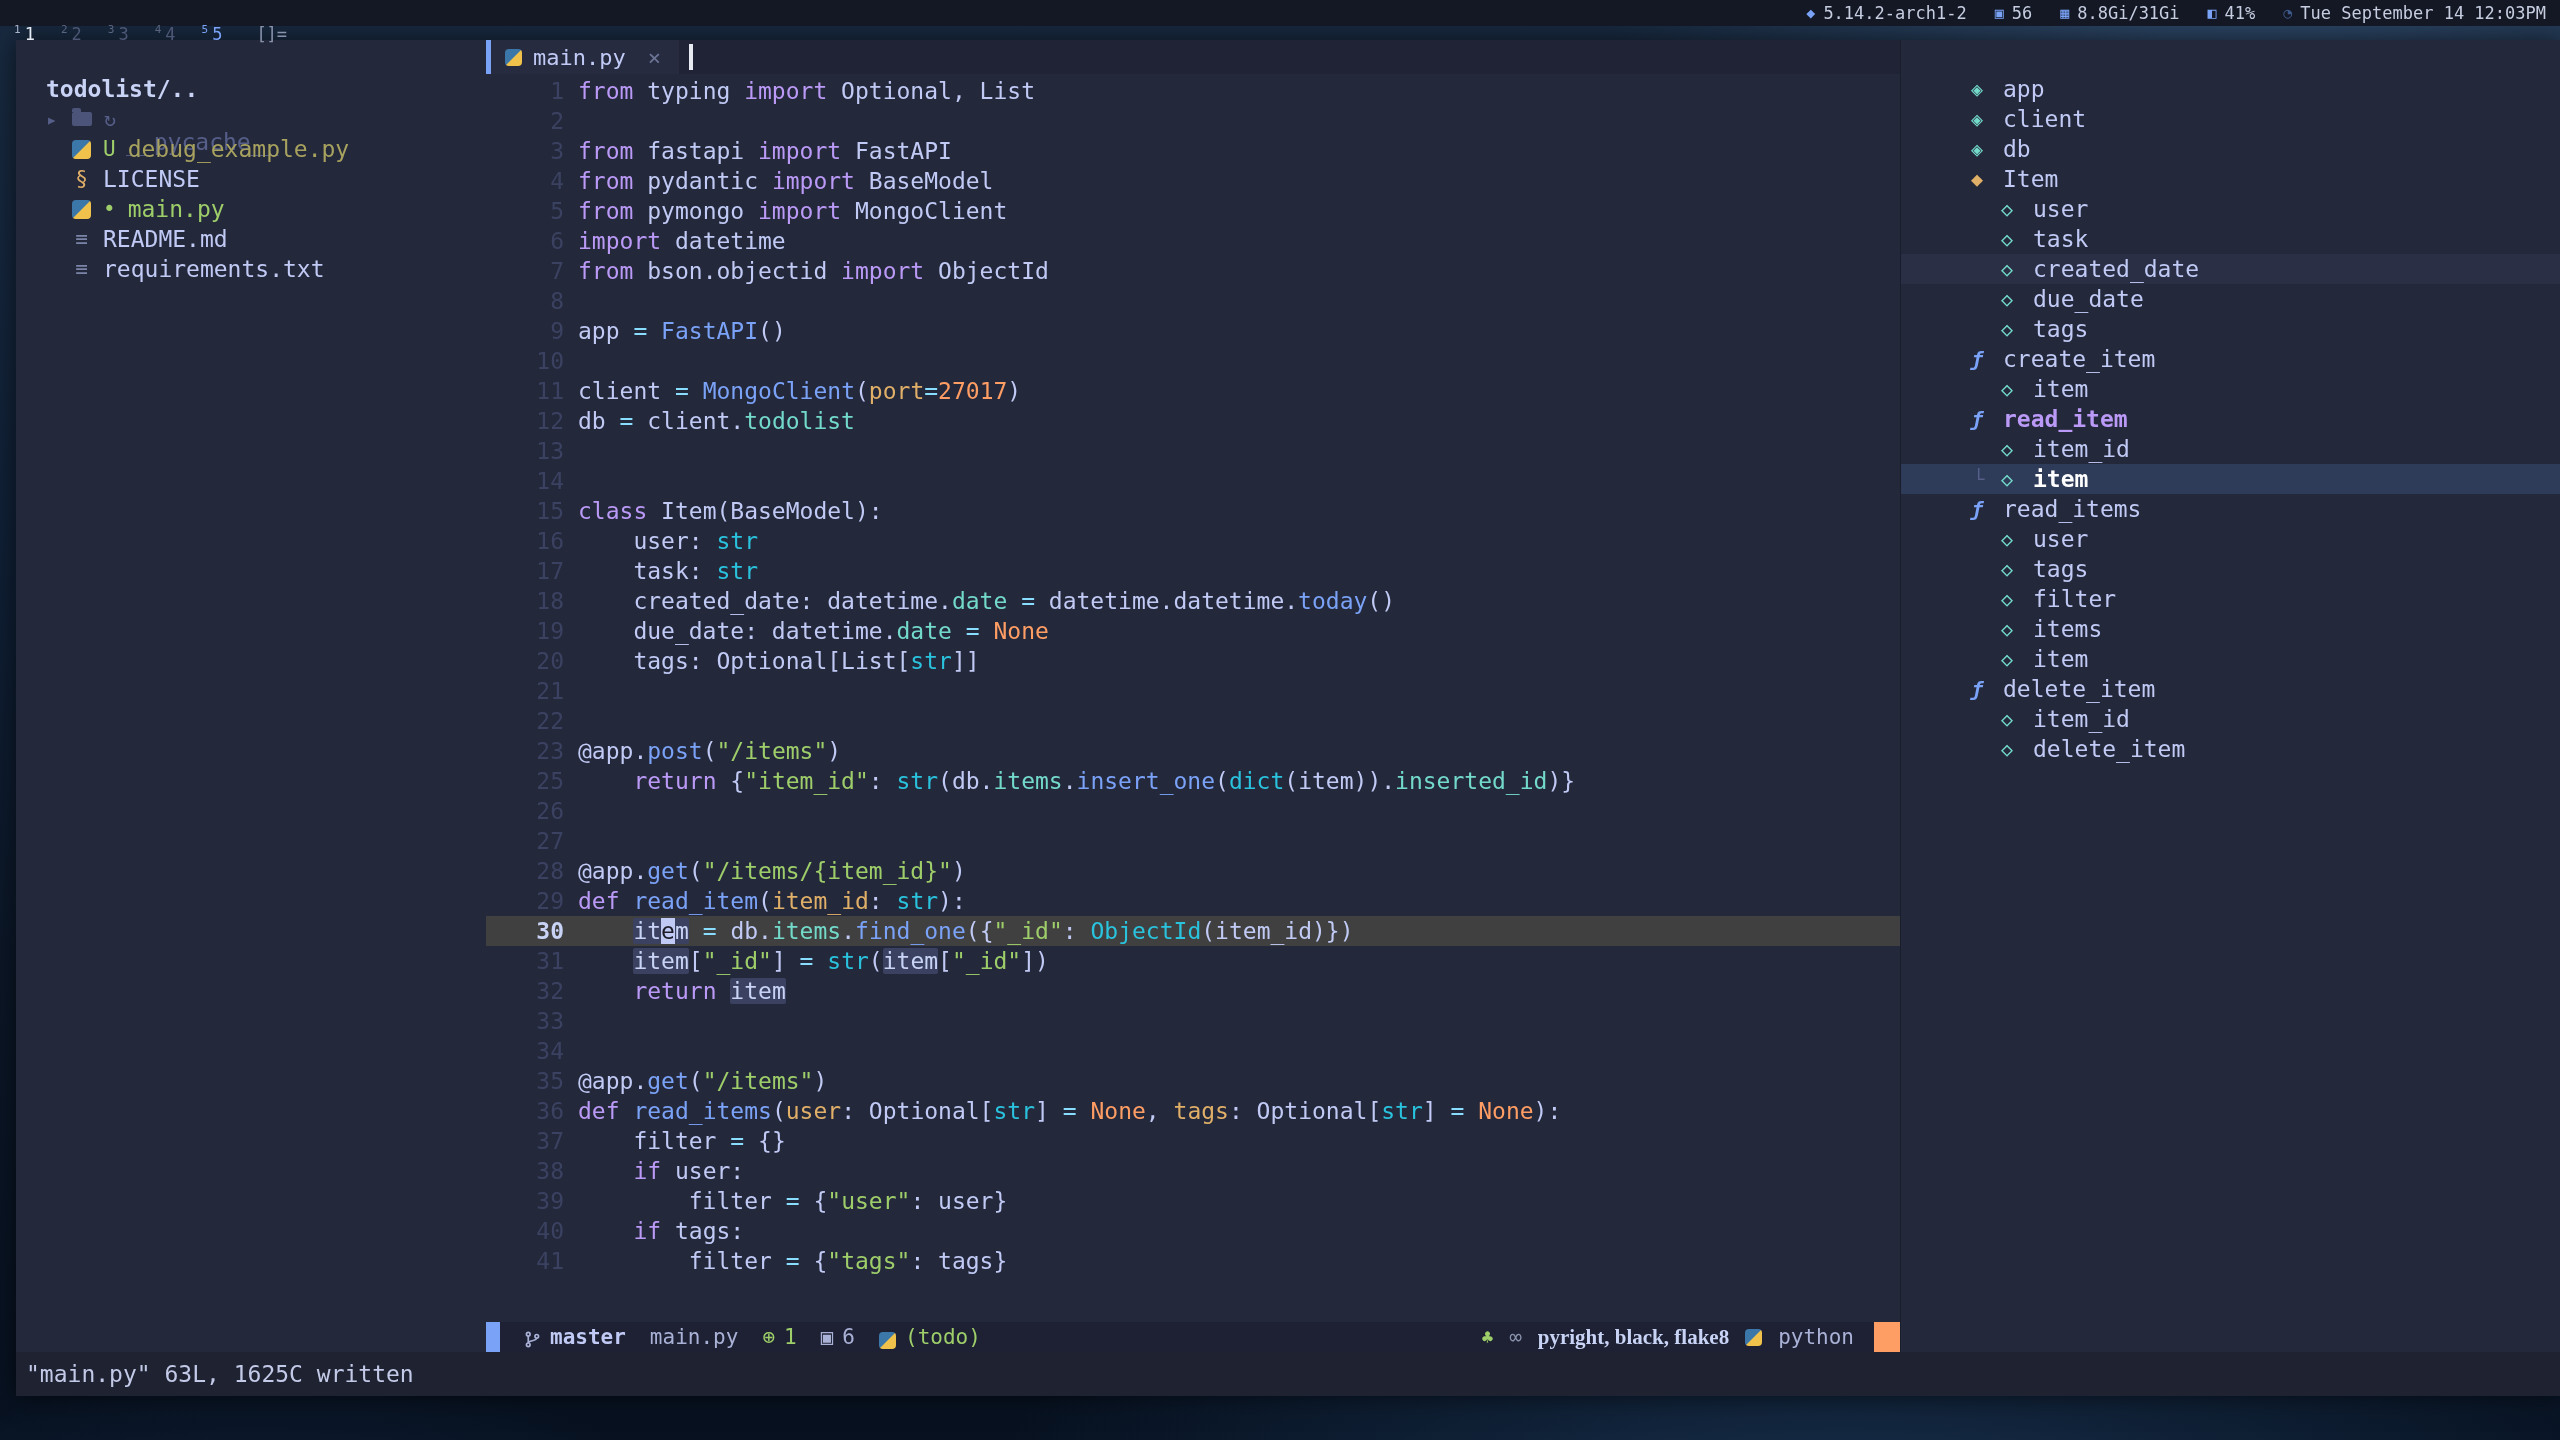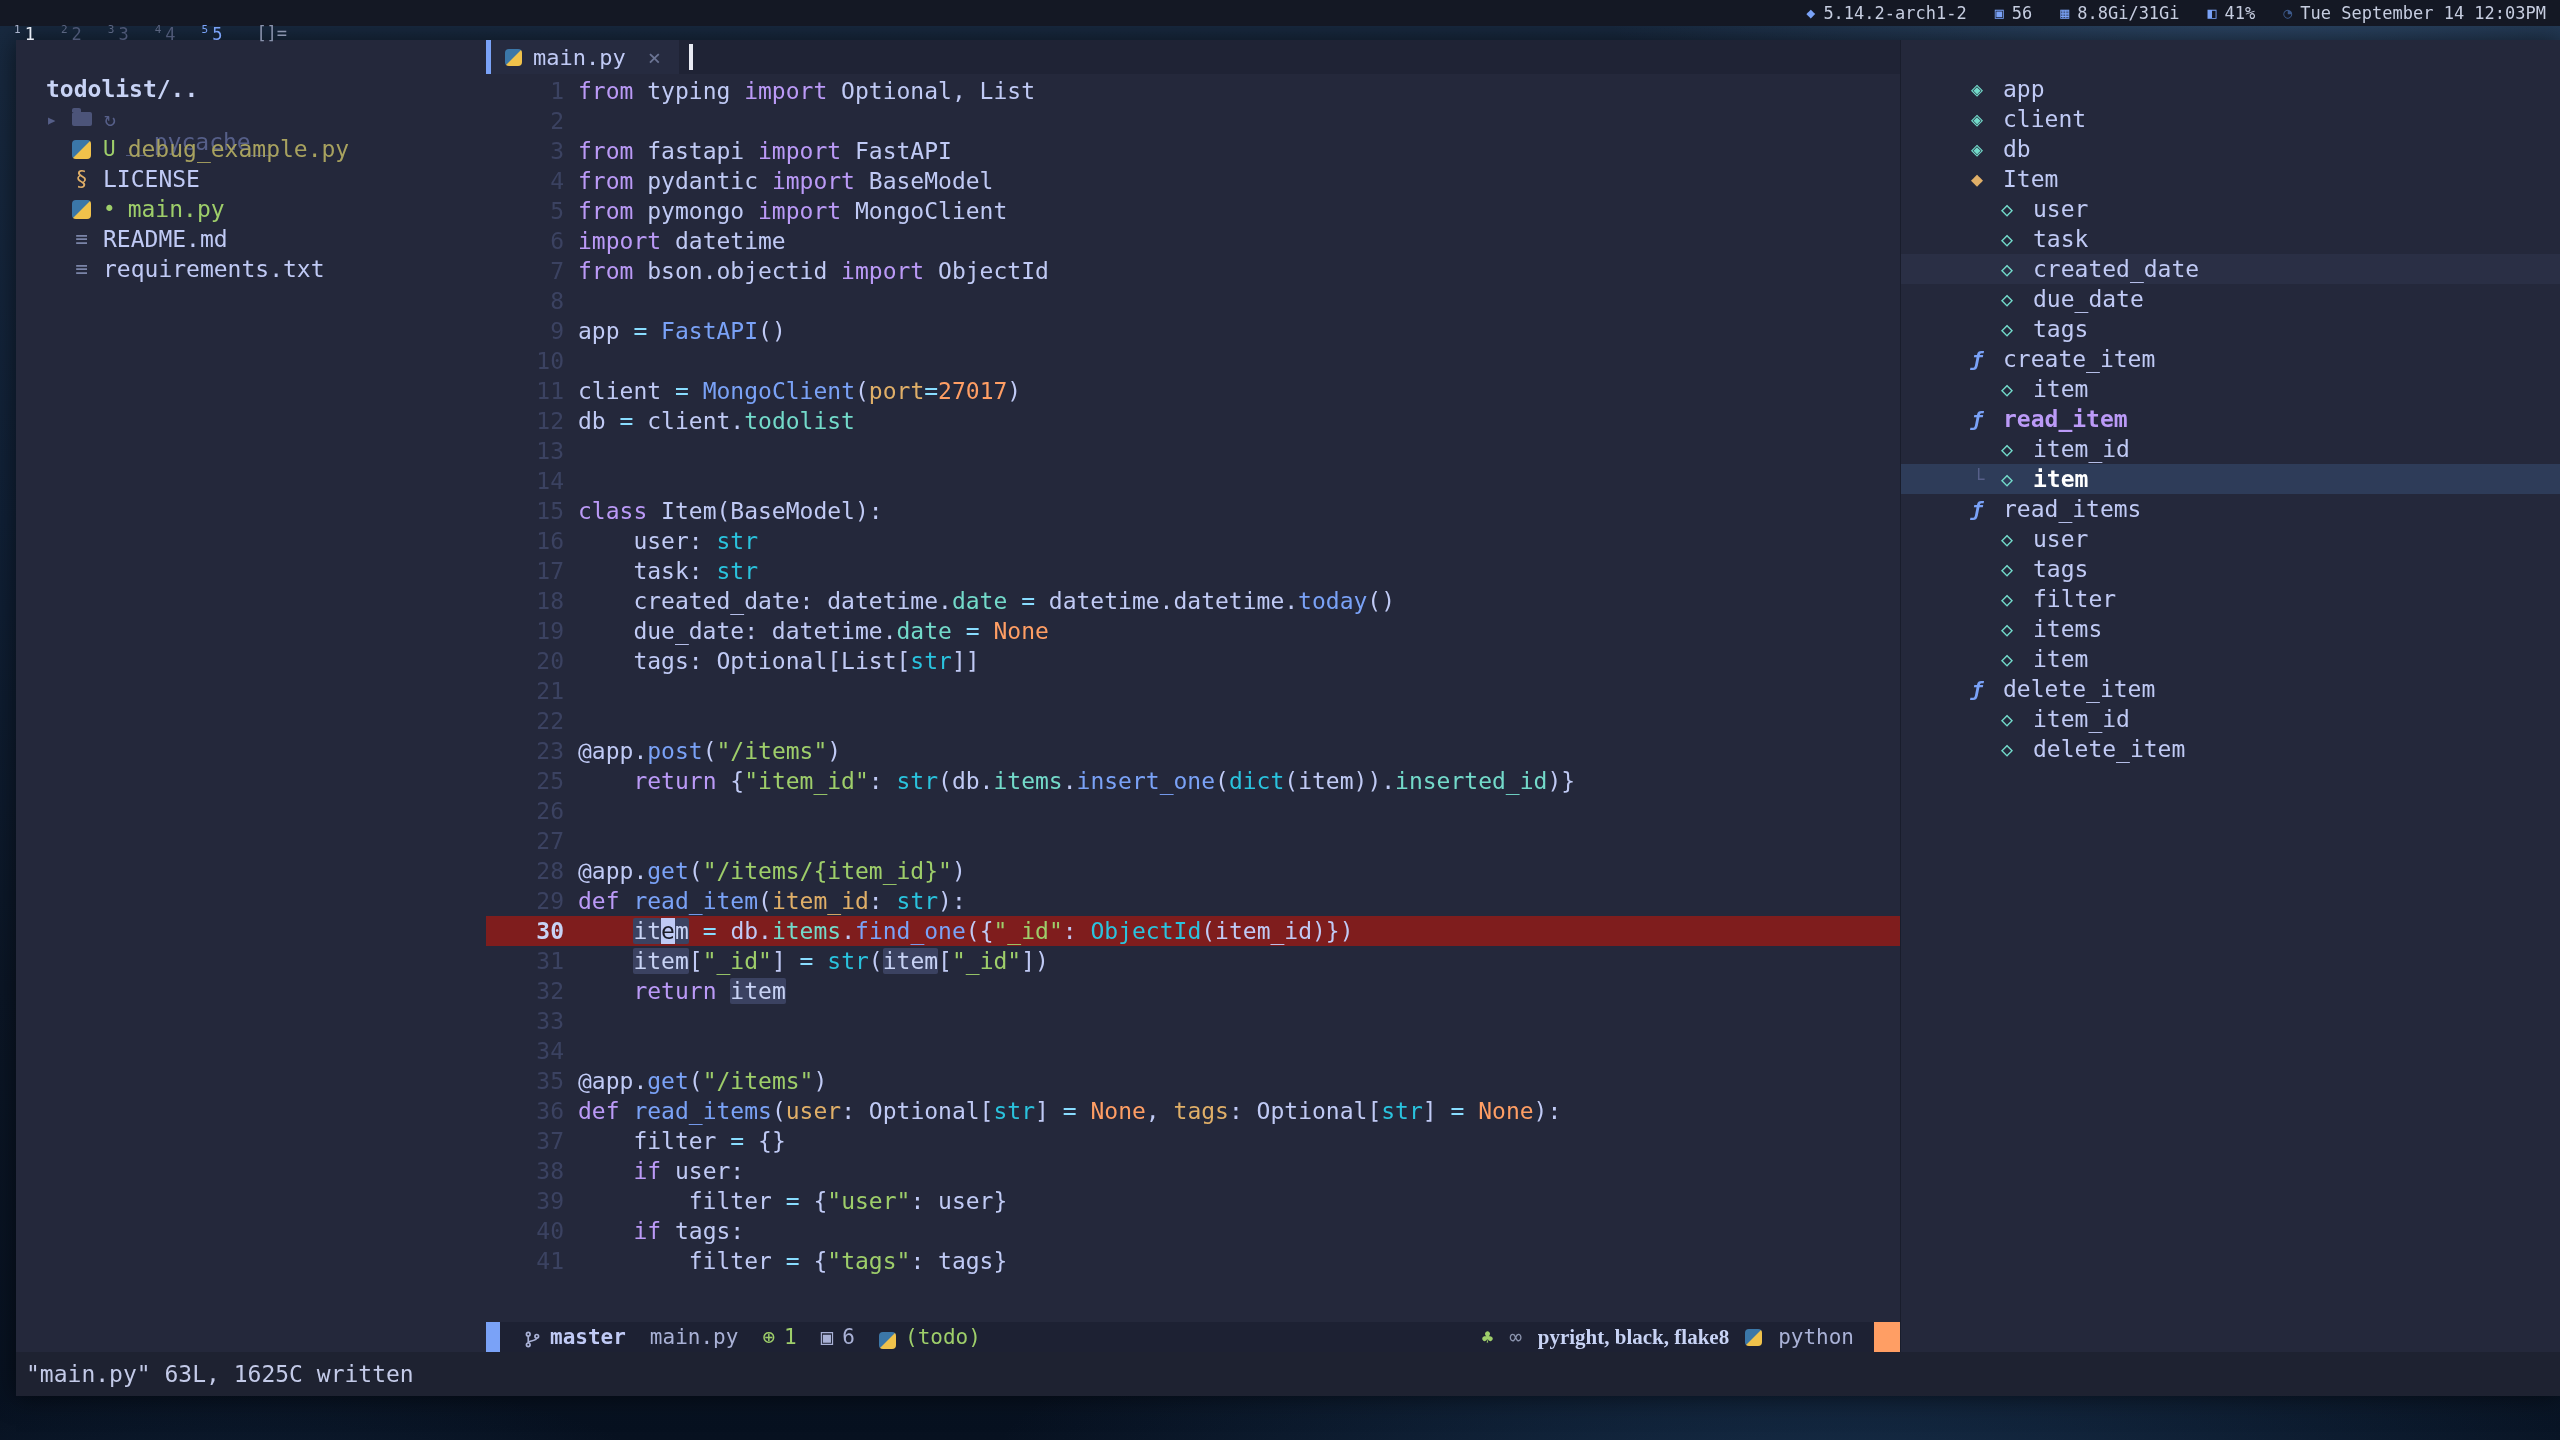--- a/index.html
+++ b/index.html
@@ -3,21 +3,21 @@
 <meta charset="utf-8">
 <style>
   * { box-sizing: border-box; margin: 0; padding: 0; }
   html,body { width:2560px; height:1440px; overflow:hidden; background:#05090f;
     font-family:"DejaVu Sans Mono", monospace; }
 
   
   .bar { position:absolute; top:0; left:0; width:2560px; height:26px;
     background:#141824; display:flex; justify-content:space-between; align-items:center;
     padding:0 14px; font-size:17px; color:#8a93ad; z-index:5; }
-  .bar-left { display:flex; align-items:flex-start;margin-top:41px; }
+  .bar-left { display:flex; align-items:flex-end;margin-top:41px; }
   .ws { margin-right:26px; color:#4d5775; cursor:default; }
   .ws sup { font-size:11px; margin-right:4px; color:#5a6480; }
   .ws.focused { color:#e6ebf5; } .ws.focused sup { color:#aab3cc; }
   .ws.visible { color:#7aa2f7; } .ws.visible sup { color:#7aa2f7; }
   .layout-ind { margin-left:8px; color:#8a93ad; }
   .bar-right { display:flex; align-items:center; }
   .mod { display:flex; align-items:center; margin-left:28px; color:#c6cde0; }
   .mod .mi { color:#7aa2f7; margin-right:8px; font-size:15px; }
   .mod .clock-icon { color:#3d5a8c; }
 
@@ -61,21 +61,21 @@
   .tabline { height:34px; flex:none; background:#1f2335; display:flex; align-items:stretch; }
   .tab-indicator { width:5px; background:#7aa2f7; }
   .tab { display:flex; align-items:center; padding:0 18px 0 14px; background:#262b40;
     color:#c0caf5; font-size:22px; cursor:default; }
   .tab .pyicon { width:17px; height:17px; margin-right:11px; }
   .tab-close { color:#6b7494; margin-left:22px; font-size:22px; }
   .tab-cursor { width:4px; background:#e8eaf2; margin:4px 0 4px 10px; }
 
   .code-area { flex:1; overflow:hidden; padding-top:2px; font-size:23px; }
   .cl { height:30px; line-height:30px; display:flex; white-space:pre; }
-  .cl.cur { background:#7f1d1d; }
+  .cl.cur { background:#404040; }
   .ln { width:78px; flex:none; text-align:right; color:#3b4261; }
   .cl.cur .ln { color:#c8d3f5; font-weight:bold; }
   .ct { padding-left:14px; }
   .t-kw   { color:#bb9af7; }
   .t-fn   { color:#7aa2f7; }
   .t-type { color:#2ac3de; }
   .t-prop { color:#73daca; }
   .t-str  { color:#9ece6a; }
   .t-num  { color:#ff9e64; }
   .t-param{ color:#e0af68; }

